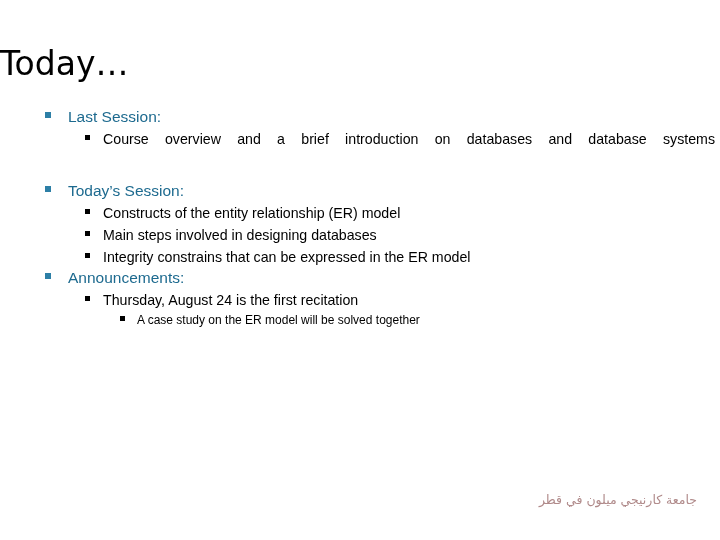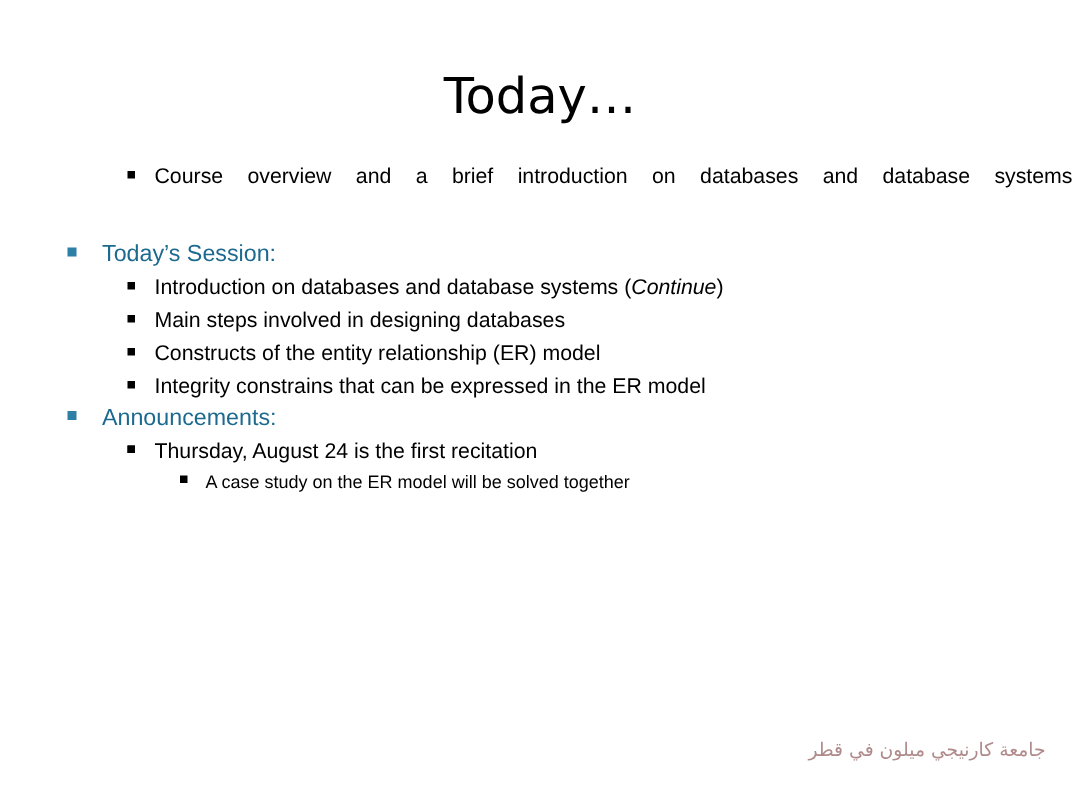--- a/index.html
+++ b/index.html
@@ -21,21 +21,21 @@
     inset: 0;
     background: #ffffff;
   }
 
   
   .slide-title {
     position: absolute;
     left: 0;
     top: 44px;
     width: 720px;
-    text-align: center;
+    text-align: left;
     font-family: "DejaVu Sans", sans-serif;
     font-weight: 400;
     font-size: 33px;
     line-height: 40px;
     letter-spacing: 0px;
     color: #000000;
     white-space: pre;
   }
 
   
@@ -158,48 +158,48 @@
 <body>
 
 <div class="slide">
 
   <div class="slide-title">Today…</div>
 
   <div class="body-area">
 
     <div class="group group-last">
 
+      <div class="row l1">
+        <span class="bullet"></span>
+        <span class="txt">Last Session:</span>
+      </div>
 
       <div class="row l2 justify">
         <span class="bullet"></span>
         <span class="txt w-last">Course overview and a brief introduction on databases and database systems</span>
       </div>
 
     </div>
 
     <div class="group group-today">
 
       <div class="row l1">
         <span class="bullet"></span>
         <span class="txt">Today’s Session:</span>
       </div>
 
-      <div class="row l2">
-        <span class="bullet"></span>
-        <span class="txt"><span>Introduction on databases and database systems (</span><span class="italic">Continue</span><span>)</span></span>
+
+      <div class="row l2">
+        <span class="bullet"></span>
+        <span class="txt">Constructs of the entity relationship (ER) model</span>
       </div>
 
       <div class="row l2">
         <span class="bullet"></span>
         <span class="txt">Main steps involved in designing databases</span>
-      </div>
-
-      <div class="row l2">
-        <span class="bullet"></span>
-        <span class="txt">Constructs of the entity relationship (ER) model</span>
       </div>
 
       <div class="row l2">
         <span class="bullet"></span>
         <span class="txt">Integrity constrains that can be expressed in the ER model</span>
       </div>
 
     </div>
 
     <div class="group group-announce">

